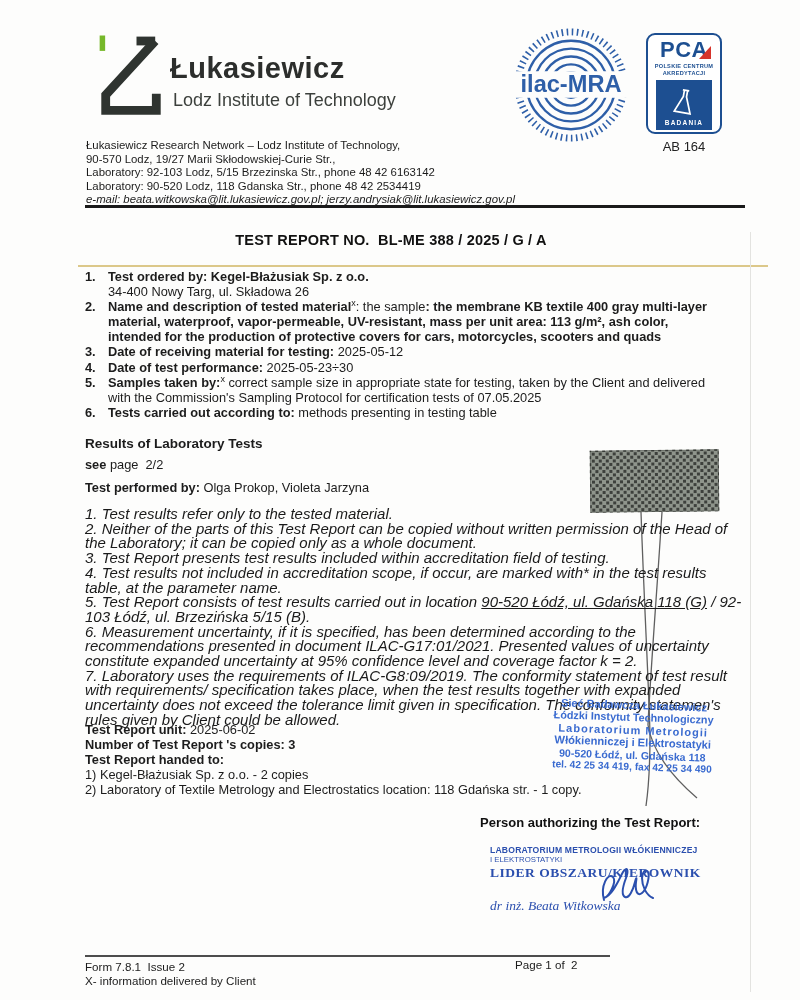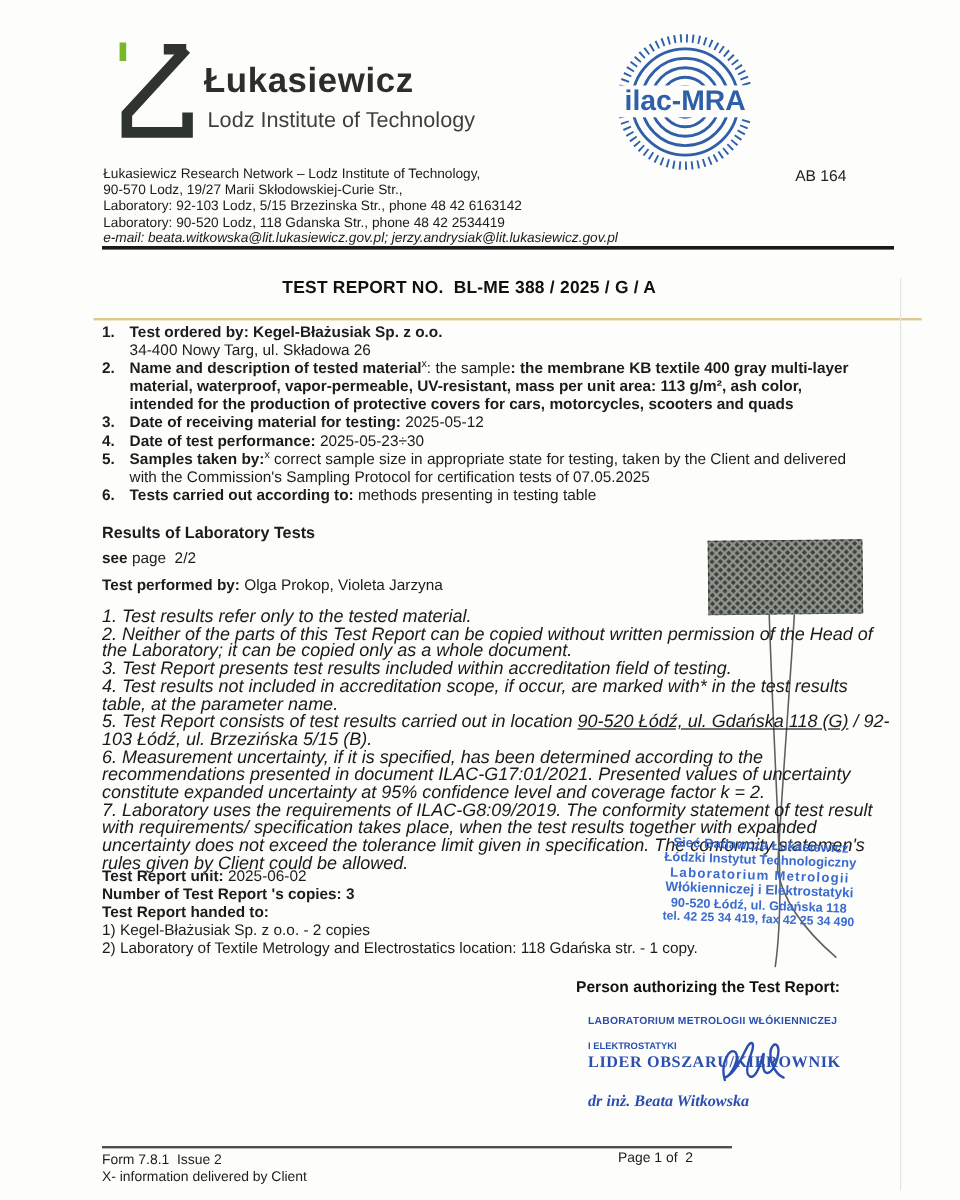--- a/index.html
+++ b/index.html
@@ -61,23 +61,23 @@
     transform:rotate(2deg);line-height:12.4px;}
   .stamp-address .s1{font-size:11px;}
   .stamp-address .s2{font-size:10.8px;}
   .stamp-address .s3{font-size:11px;letter-spacing:1px;}
   .stamp-address .s4{font-size:11.2px;}
   .stamp-address .s5{font-size:10.6px;}
   .stamp-address .s6{font-size:10.2px;}
   .person-auth{left:480px;top:815px;font-size:13px;font-weight:bold;color:#111;}
   .stamp-lab{left:490px;top:845px;width:260px;color:#2b4fae;}
   .stamp-lab .l1{font-size:8.6px;font-weight:bold;letter-spacing:.2px;}
-  .stamp-lab .l2{font-size:7.8px;font-weight:bold;margin-top:12px;}
+  .stamp-lab .l2{font-size:7.8px;font-weight:normal;}
   .stamp-lab .l3{font-family:"Liberation Serif",serif;font-size:13.5px;font-weight:bold;letter-spacing:.5px;margin-top:1px;}
-  .stamp-lab .signer{font-family:"Liberation Serif",serif;font-style:italic;font-size:13.5px;margin-top:17px;font-weight:bold;}
+  .stamp-lab .signer{font-family:"Liberation Serif",serif;font-style:italic;font-size:13.5px;margin-top:17px;font-weight:normal;}
   .signature{left:598px;top:864px;pointer-events:none;}
 
   
   .footer-line{left:85px;top:955px;width:525px;height:2px;background:#4d4d4d;}
   .footer-form{left:85px;top:960px;font-size:11.6px;}
   .footer-x{left:85px;top:974px;font-size:11.6px;}
   .footer-page{left:515px;top:958px;font-size:11.6px;}
 </style>
 </head>
 <body>
@@ -107,20 +107,36 @@
     <circle cx="60" cy="60" r="54" fill="none" stroke="#2e5fa8" stroke-width="7" stroke-dasharray="1.6 3.6"></circle>
     <circle cx="60" cy="60" r="45" fill="none" stroke="#2e5fa8" stroke-width="2.4"></circle>
     <circle cx="60" cy="60" r="37" fill="none" stroke="#2e5fa8" stroke-width="2.4"></circle>
     <circle cx="60" cy="60" r="29" fill="none" stroke="#2e5fa8" stroke-width="2.4"></circle>
     <circle cx="60" cy="60" r="21" fill="none" stroke="#2e5fa8" stroke-width="2.4"></circle>
     <circle cx="60" cy="60" r="13" fill="none" stroke="#2e5fa8" stroke-width="2.4"></circle>
     <rect x="1" y="46" width="118" height="27" fill="#fdfdfc"></rect>
     <text x="60" y="67" text-anchor="middle" font-family="Liberation Sans, sans-serif" font-size="24" font-weight="bold" fill="#2e5fa8">ilac-MRA</text>
   </svg>
 
+  <div class="abs pca-badge">
+    <div class="pca-abbr">
+      <span>PCA</span>
+      <span class="pca-red"></span>
+    </div>
+    <div class="pca-name">
+      <div>POLSKIE CENTRUM</div>
+      <div>AKREDYTACJI</div>
+    </div>
+    <div class="pca-box">
+      <svg width="26" height="30" viewBox="0 0 24 28" style="transform:rotate(10deg)">
+        <path d="M9,3 h6 M10.5,3 v6 L4.5,24 h15 L13.5,9 v-6" stroke="#ffffff" stroke-width="1.6" fill="none"></path>
+      </svg>
+      <div class="pca-badania">BADANIA</div>
+    </div>
+  </div>
   <div class="abs ab164">AB 164</div>
 
   <div class="abs rule-thick"></div>
 
   <div class="abs report-title">TEST REPORT NO.&nbsp; BL-ME 388 / 2025 / G / A</div>
 
   <div class="abs rule-tan"></div>
 
   <div class="abs items">
     <div class="item">

